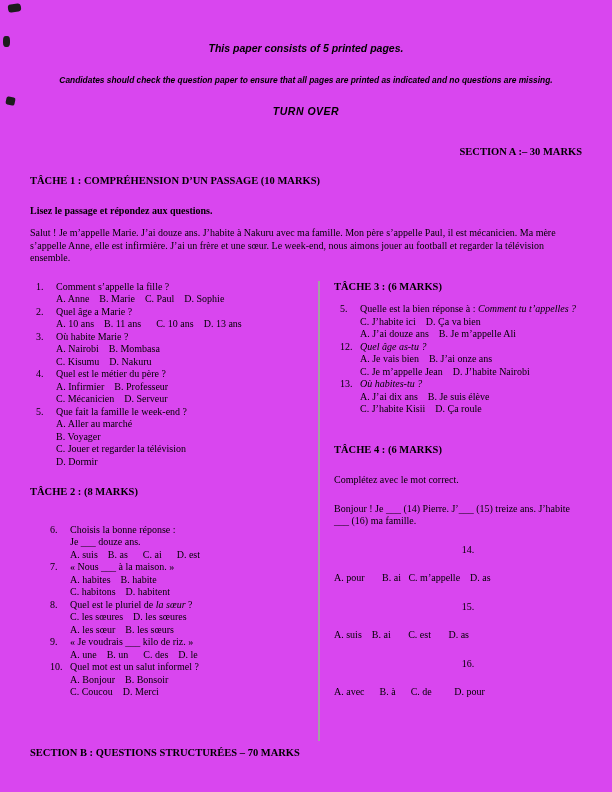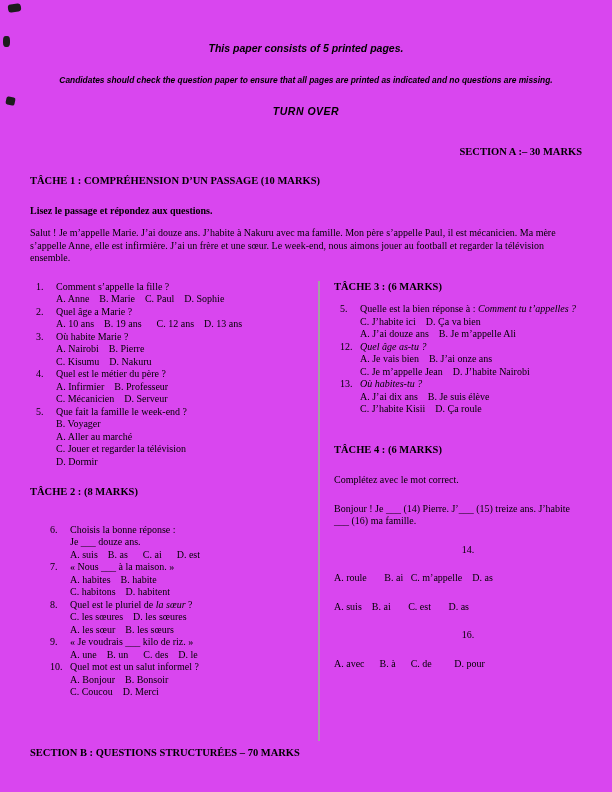--- a/index.html
+++ b/index.html
@@ -68,48 +68,48 @@
         <div class="qb">
           <div class="qt">Comment s’appelle la fille ?</div>
           <div class="op">A. Anne    B. Marie    C. Paul    D. Sophie</div>
         </div>
       </div>
 
       <div class="q">
         <div class="qn">2.</div>
         <div class="qb">
           <div class="qt">Quel âge a Marie ?</div>
-          <div class="op">A. 10 ans    B. 19 ans      C. 12 ans    D. 13 ans</div>
+          <div class="op">A. 10 ans    B. 11 ans      C. 10 ans    D. 13 ans</div>
         </div>
       </div>
 
       <div class="q">
         <div class="qn">3.</div>
         <div class="qb">
           <div class="qt">Où habite Marie ?</div>
-          <div class="op">A. Nairobi    B. Pierre</div>
+          <div class="op">A. Nairobi    B. Mombasa</div>
           <div class="op">C. Kisumu    D. Nakuru</div>
         </div>
       </div>
 
       <div class="q">
         <div class="qn">4.</div>
         <div class="qb">
           <div class="qt">Quel est le métier du père ?</div>
           <div class="op">A. Infirmier    B. Professeur</div>
           <div class="op">C. Mécanicien    D. Serveur</div>
         </div>
       </div>
 
       <div class="q">
         <div class="qn">5.</div>
         <div class="qb">
           <div class="qt">Que fait la famille le week-end ?</div>
+          <div class="op">A. Aller au marché</div>
           <div class="op">B. Voyager</div>
-          <div class="op">A. Aller au marché</div>
           <div class="op">C. Jouer et regarder la télévision</div>
           <div class="op">D. Dormir</div>
         </div>
       </div>
 
       <div class="tt t2">TÂCHE 2 : (8 MARKS)</div>
 
       <div class="ind">
 
         <div class="q">
@@ -188,22 +188,23 @@
           <div class="op">A. J’ai dix ans    B. Je suis élève</div>
           <div class="op">C. J’habite Kisii    D. Ça roule</div>
         </div>
       </div>
 
       <div class="tt t4">TÂCHE 4 : (6 MARKS)</div>
       <div class="t4i">Complétez avec le mot correct.</div>
       <div class="cloze">Bonjour ! Je ___ (14) Pierre. J’___ (15) treize ans. J’habite ___ (16) ma famille.</div>
 
       <div class="cnum">14.</div>
-      <div class="copt">A. roule       B. ai   C. m’appelle    D. as</div>
-
+      <div class="copt">A. pour       B. ai   C. m’appelle    D. as</div>
+
+      <div class="cnum">15.</div>
       <div class="copt">A. suis    B. ai       C. est       D. as</div>
 
       <div class="cnum">16.</div>
       <div class="copt">A. avec      B. à      C. de         D. pour</div>
 
     </div>
   </div>
 
   <div class="st sb">SECTION B : QUESTIONS STRUCTURÉES – 70 MARKS</div>
 

